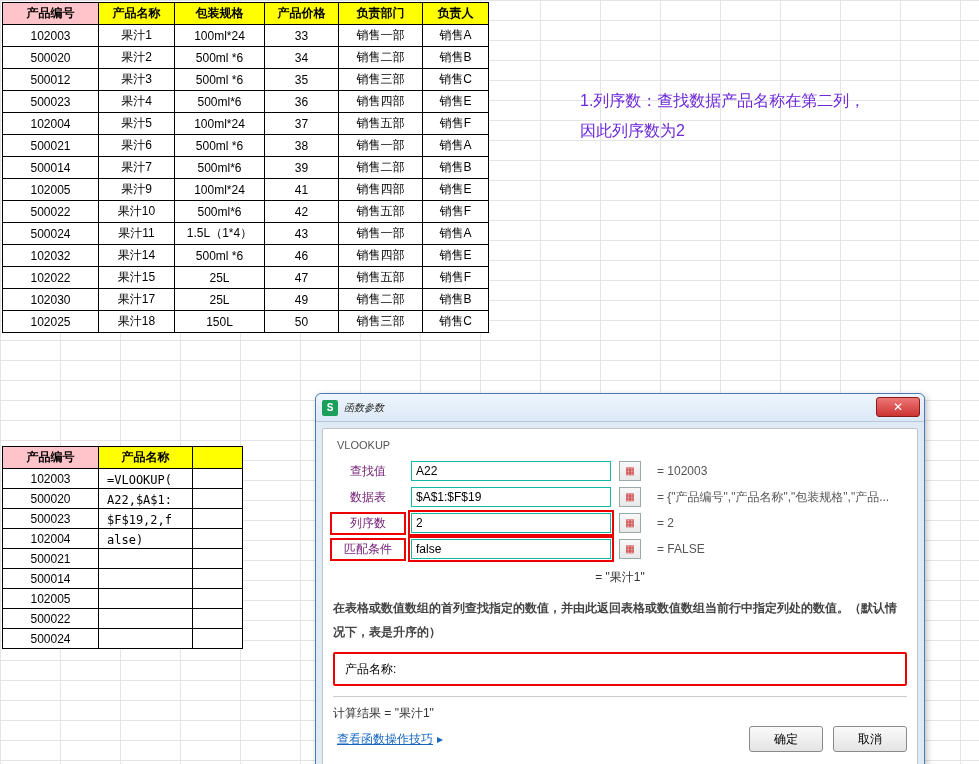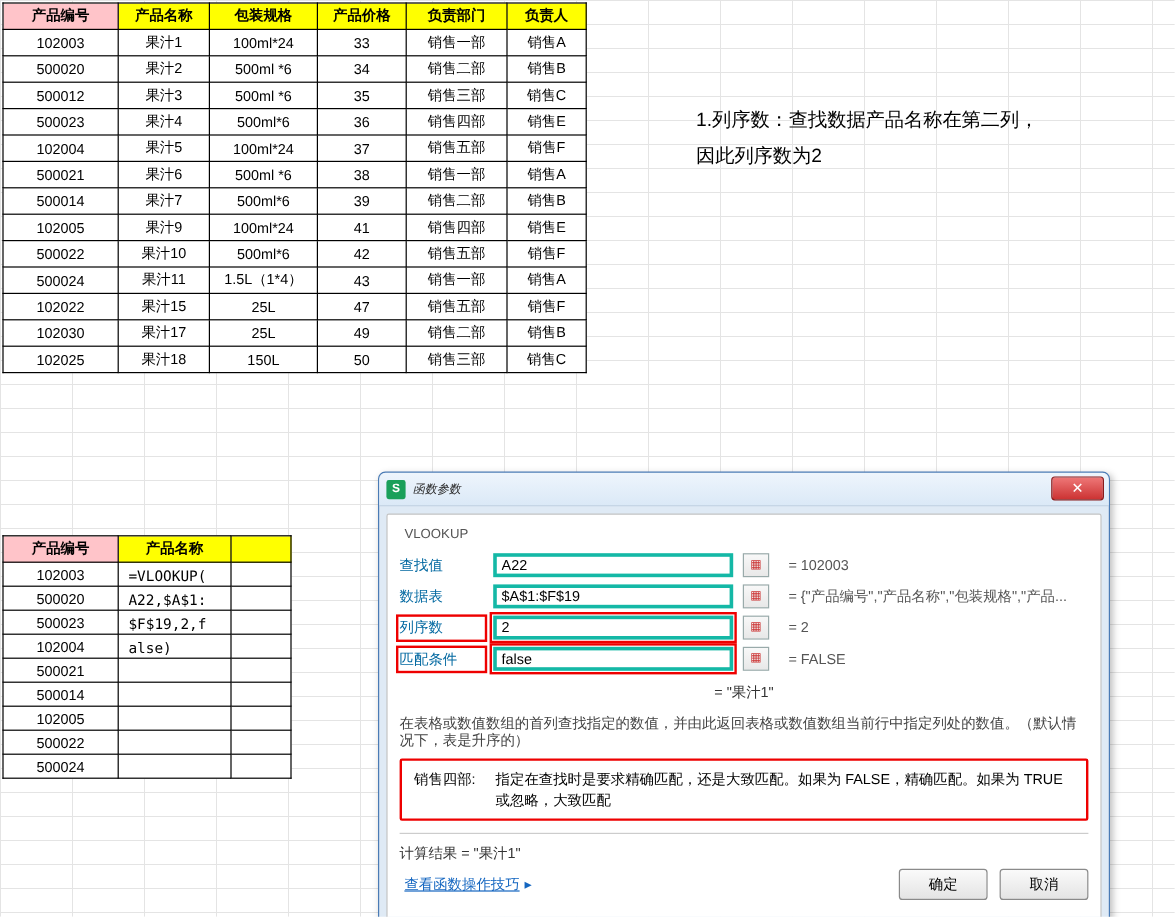--- a/index.html
+++ b/index.html
@@ -56,21 +56,21 @@
   .c-spec { width:90px; }
   .c-price { width:74px; }
   .c-dept { width:84px; }
   .c-resp { width:66px; }
   
   .anno {
     position:absolute;
     left:580px;
     top:86px;
     width:390px;
-    color:#000000;
+    color:#6d28d9;
     font-size:16px;
     line-height:30px;
   }
   .anno .para { margin-bottom:14px; }
   
   table.lookup {
     position:absolute;
     left:2px; top:446px;
     border-collapse:collapse;
     background:#fff;
@@ -151,44 +151,44 @@
     color:#555;
     font-size:11px;
     margin-bottom:10px;
     margin-left:4px;
   }
   .arg-row {
     display:flex;align-items:center;
     margin:6px 0;
     gap:8px;
   }
-  .arg-label { width:70px; text-align:left; color:#0369a1;}
+  .arg-label { width:70px; text-align:center; color:#701a75;}
   .arg-input {
     width:200px;
     height:20px;
-    border:3px solid #14b8a6;
+    border:1px solid #14b8a6;
     padding:1px 4px;
     font-size:12px;
     background:#fff;
   }
   .arg-row.highlight .arg-label,
   .arg-row.highlight .arg-input {
     outline:2px solid #e00;
     outline-offset:1px;
   }
   .ref-btn {
     width:22px;height:20px;border:1px solid #9aa;position:relative;
     background:linear-gradient(#f8f8f8,#e8e8e8);
     display:flex;align-items:center;justify-content:center;
     padding:0;
   }
   .ref-btn span { color:#c33;font-size:10px;transform:translate(0,-1px)}
   .arg-result { margin-left:8px;color:#555; font-size:12px; flex:1;}
   .func-result { text-align:center;color:#333;margin:10px 0;}
-  .desc { color:#444;line-height:14px;margin:8px 0;}
+  .desc { color:#444;line-height:24px;margin:8px 0;font-weight:bold;}
   .desc-note {
     border:2px solid #e00;
     padding:6px 10px;
     border-radius:2px;
     margin:6px 0 10px 0;
     line-height:18px;
   }
   .desc-note .dl {display:flex;gap:8px;}
   .desc-note .dl .dt {min-width:60px;}
   .calc-result { border-top:1px solid #ccc;padding-top:8px;margin-top:4px;color:#333;}
@@ -296,20 +296,28 @@
         </tr>
         <tr>
           <td class="c-id">500024</td>
           <td class="c-name">果汁11</td>
           <td class="c-spec">1.5L（1*4）</td>
           <td class="c-price">43</td>
           <td class="c-dept">销售一部</td>
           <td class="c-resp">销售A</td>
         </tr>
         <tr>
+          <td class="c-id">102032</td>
+          <td class="c-name">果汁14</td>
+          <td class="c-spec">500ml *6</td>
+          <td class="c-price">46</td>
+          <td class="c-dept">销售四部</td>
+          <td class="c-resp">销售E</td>
+        </tr>
+        <tr>
           <td class="c-id">102022</td>
           <td class="c-name">果汁15</td>
           <td class="c-spec">25L</td>
           <td class="c-price">47</td>
           <td class="c-dept">销售五部</td>
           <td class="c-resp">销售F</td>
         </tr>
         <tr>
           <td class="c-id">102030</td>
           <td class="c-name">果汁17</td>
@@ -442,22 +450,21 @@
             <span>▦</span>
           </button>
       <div class="arg-result">= FALSE</div>
     </div>
 
     <div class="func-result">= "果汁1"</div>
     <div class="desc">在表格或数值数组的首列查找指定的数值，并由此返回表格或数值数组当前行中指定列处的数值。（默认情况下，表是升序的）</div>
 
     <div class="desc-note">
       <div class="dl">
-        <div class="dt">销售四部:</div>
-        <div class="dd">指定在查找时是要求精确匹配，还是大致匹配。如果为 FALSE，精确匹配。如果为 TRUE 或忽略，大致匹配</div>
+        <div class="dt">产品名称:</div>
       </div>
     </div>
 
     <div class="calc-result">计算结果 = "果汁1"</div>
 
     <div class="dialog-footer">
       <a class="link"><span>查看函数操作技巧</span><span class="qicon">▸</span></a>
       <div class="spacer"></div>
       <button class="dlg-btn">确定</button>
       <button class="dlg-btn">取消</button>

